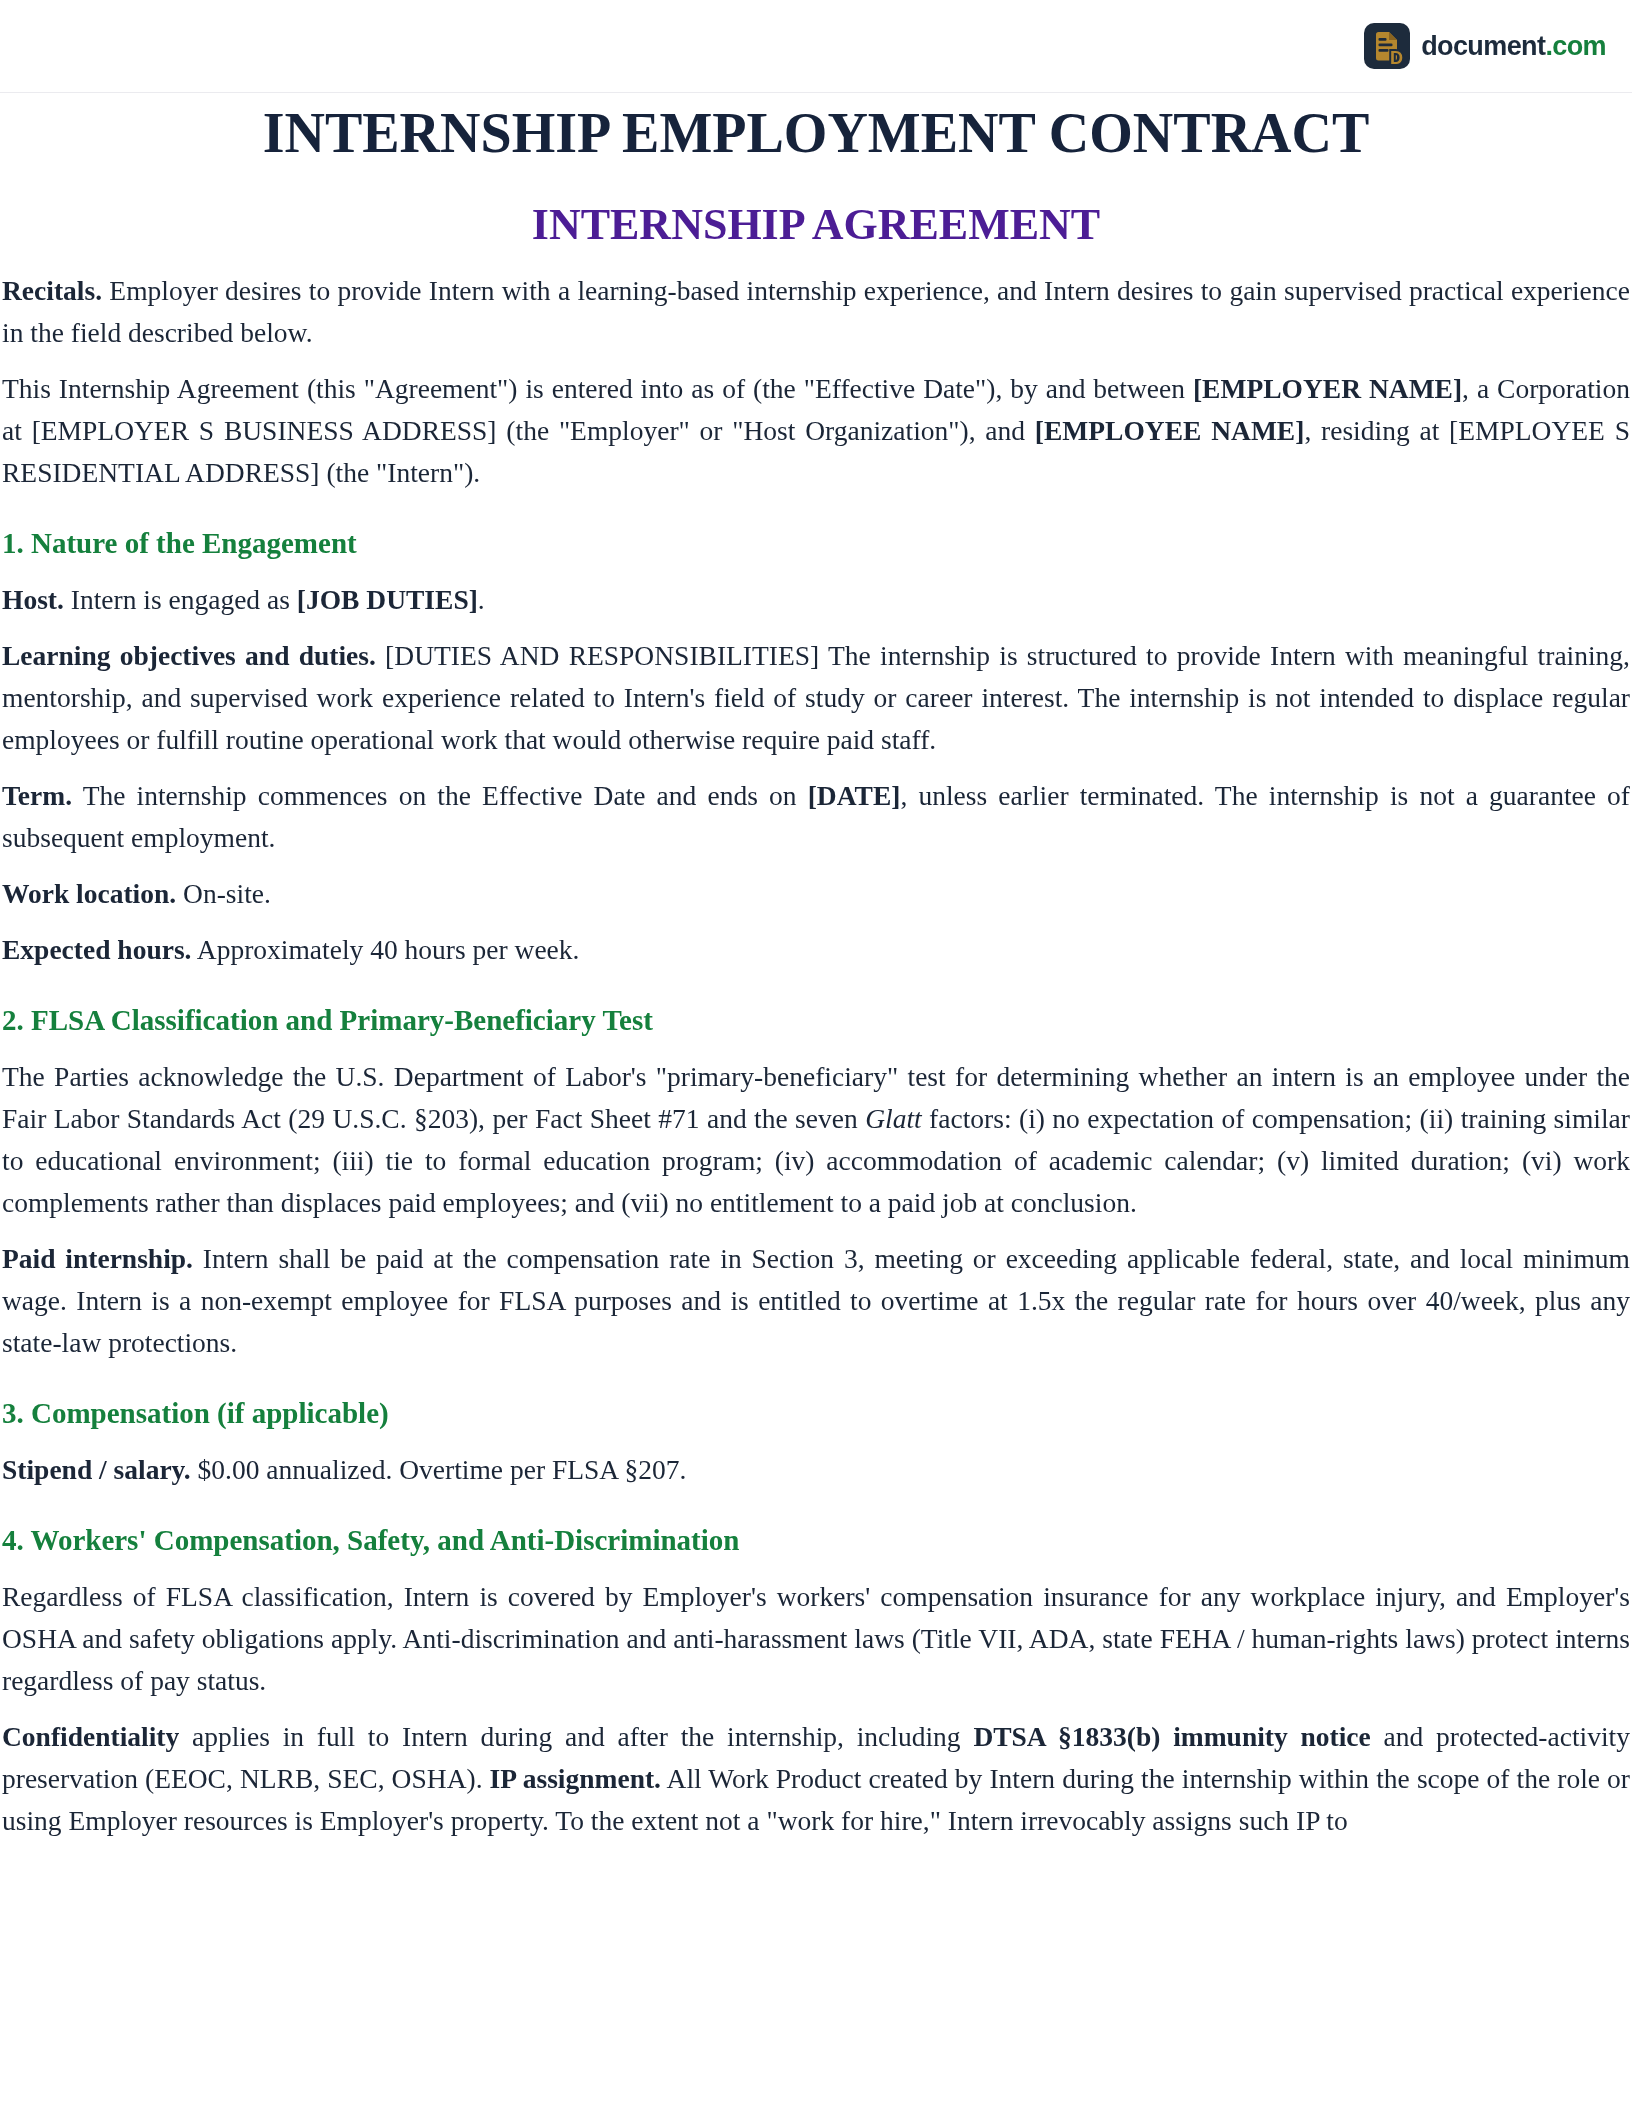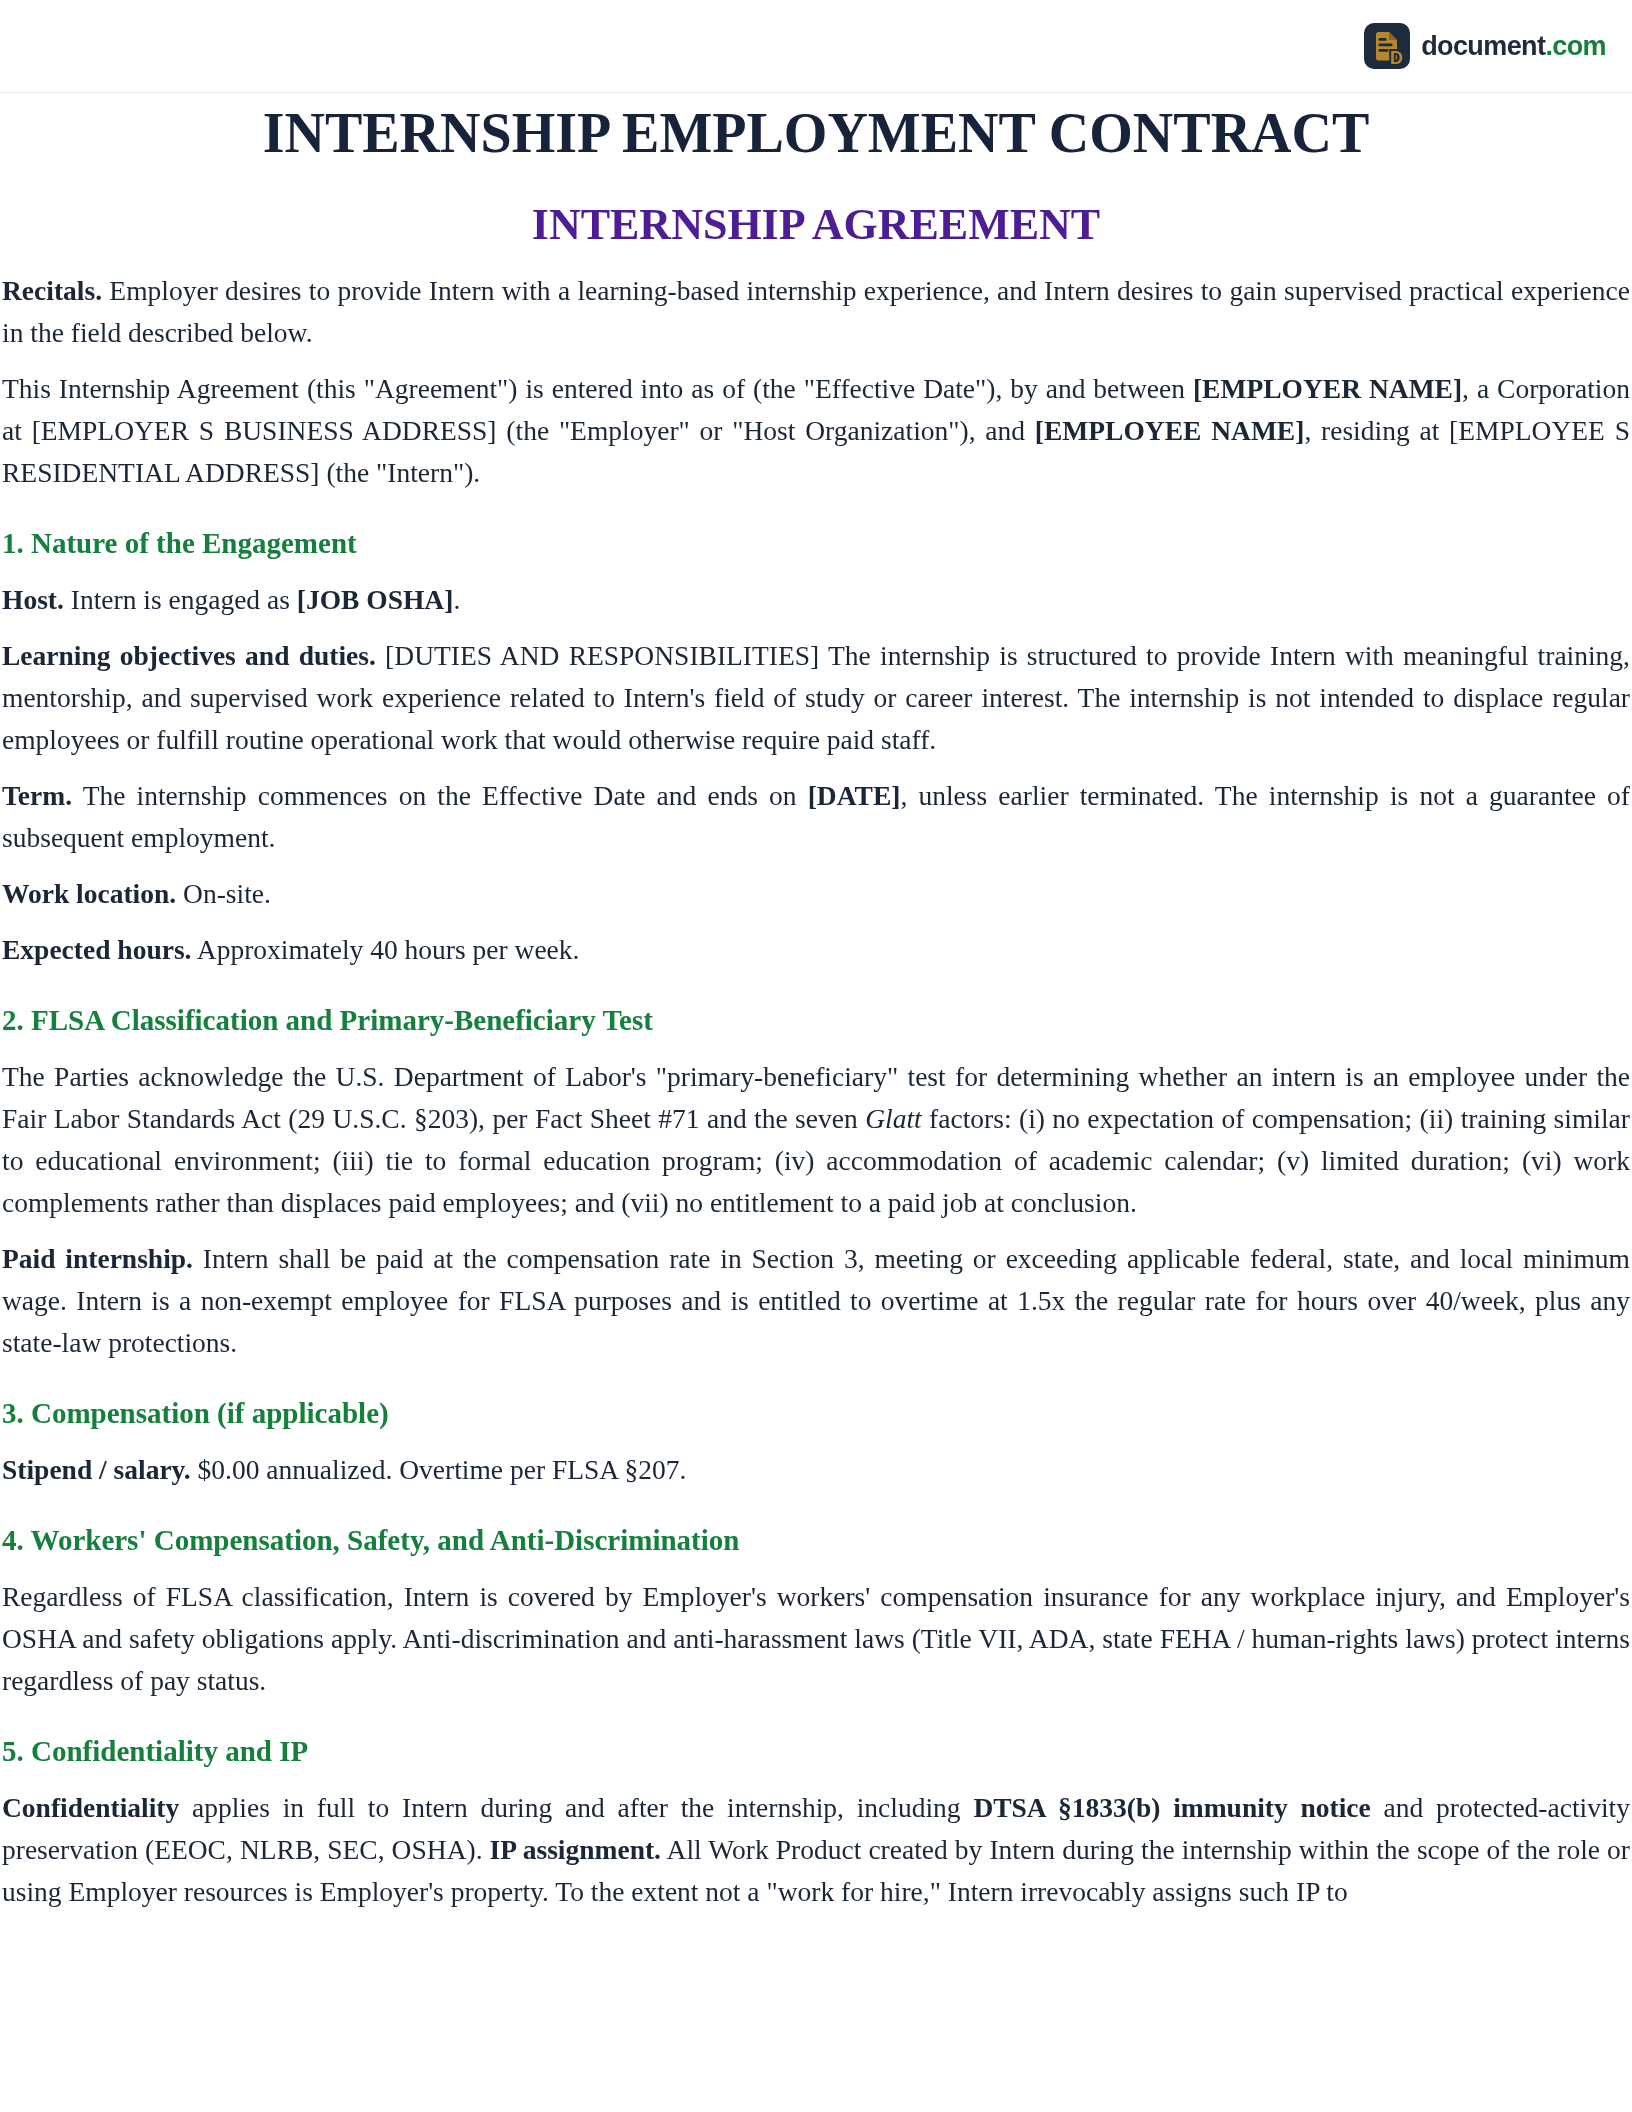--- a/index.html
+++ b/index.html
@@ -82,28 +82,27 @@
   </div>
 </header>
 
 <main class="doc">
   <h1 class="doc-title">INTERNSHIP EMPLOYMENT CONTRACT</h1>
   <h1 class="doc-subtitle">INTERNSHIP AGREEMENT</h1>
   <div>
       <p><b>Recitals.</b><span> Employer desires to provide Intern with a learning-based internship experience, and Intern desires to gain supervised practical experience in the field described below.</span></p>
       <p><span>This Internship Agreement (this "Agreement") is entered into as of (the "Effective Date"), by and between </span><b>[EMPLOYER NAME]</b><span>, a Corporation at [EMPLOYER S BUSINESS ADDRESS] (the "Employer" or "Host Organization"), and </span><b>[EMPLOYEE NAME]</b><span>, residing at [EMPLOYEE S RESIDENTIAL ADDRESS] (the "Intern").</span></p>
       <h2><span>1. Nature of the Engagement</span></h2>
-      <p><b>Host.</b><span> Intern is engaged as </span><b>[JOB OSHA]</b><span>.</span></p>
+      <p><b>Host.</b><span> Intern is engaged as </span><b>[JOB DUTIES]</b><span>.</span></p>
       <p><b>Learning objectives and duties.</b><span> [DUTIES AND RESPONSIBILITIES] The internship is structured to provide Intern with meaningful training, mentorship, and supervised work experience related to Intern's field of study or career interest. The internship is not intended to displace regular employees or fulfill routine operational work that would otherwise require paid staff.</span></p>
       <p><b>Term.</b><span> The internship commences on the Effective Date and ends on </span><b>[DATE]</b><span>, unless earlier terminated. The internship is not a guarantee of subsequent employment.</span></p>
       <p><b>Work location.</b><span> On-site.</span></p>
       <p><b>Expected hours.</b><span> Approximately 40 hours per week.</span></p>
       <h2><span>2. FLSA Classification and Primary-Beneficiary Test</span></h2>
       <p><span>The Parties acknowledge the U.S. Department of Labor's "primary-beneficiary" test for determining whether an intern is an employee under the Fair Labor Standards Act (29 U.S.C. §203), per Fact Sheet #71 and the seven </span><i>Glatt</i><span> factors: (i) no expectation of compensation; (ii) training similar to educational environment; (iii) tie to formal education program; (iv) accommodation of academic calendar; (v) limited duration; (vi) work complements rather than displaces paid employees; and (vii) no entitlement to a paid job at conclusion.</span></p>
       <p><b>Paid internship.</b><span> Intern shall be paid at the compensation rate in Section 3, meeting or exceeding applicable federal, state, and local minimum wage. Intern is a non-exempt employee for FLSA purposes and is entitled to overtime at 1.5x the regular rate for hours over 40/week, plus any state-law protections.</span></p>
       <h2><span>3. Compensation (if applicable)</span></h2>
       <p><b>Stipend / salary.</b><span> $0.00 annualized. Overtime per FLSA §207.</span></p>
       <h2><span>4. Workers' Compensation, Safety, and Anti-Discrimination</span></h2>
       <p><span>Regardless of FLSA classification, Intern is covered by Employer's workers' compensation insurance for any workplace injury, and Employer's OSHA and safety obligations apply. Anti-discrimination and anti-harassment laws (Title VII, ADA, state FEHA / human-rights laws) protect interns regardless of pay status.</span></p>
-      <h2><span>5. Confidentiality and IP</span></h2>
       <p><b>Confidentiality</b><span> applies in full to Intern during and after the internship, including </span><b>DTSA §1833(b) immunity notice</b><span> and protected-activity preservation (EEOC, NLRB, SEC, OSHA). </span><b>IP assignment.</b><span> All Work Product created by Intern during the internship within the scope of the role or using Employer resources is Employer's property. To the extent not a "work for hire," Intern irrevocably assigns such IP to</span></p>
     </div>
 </main>
 
 </body></html>

